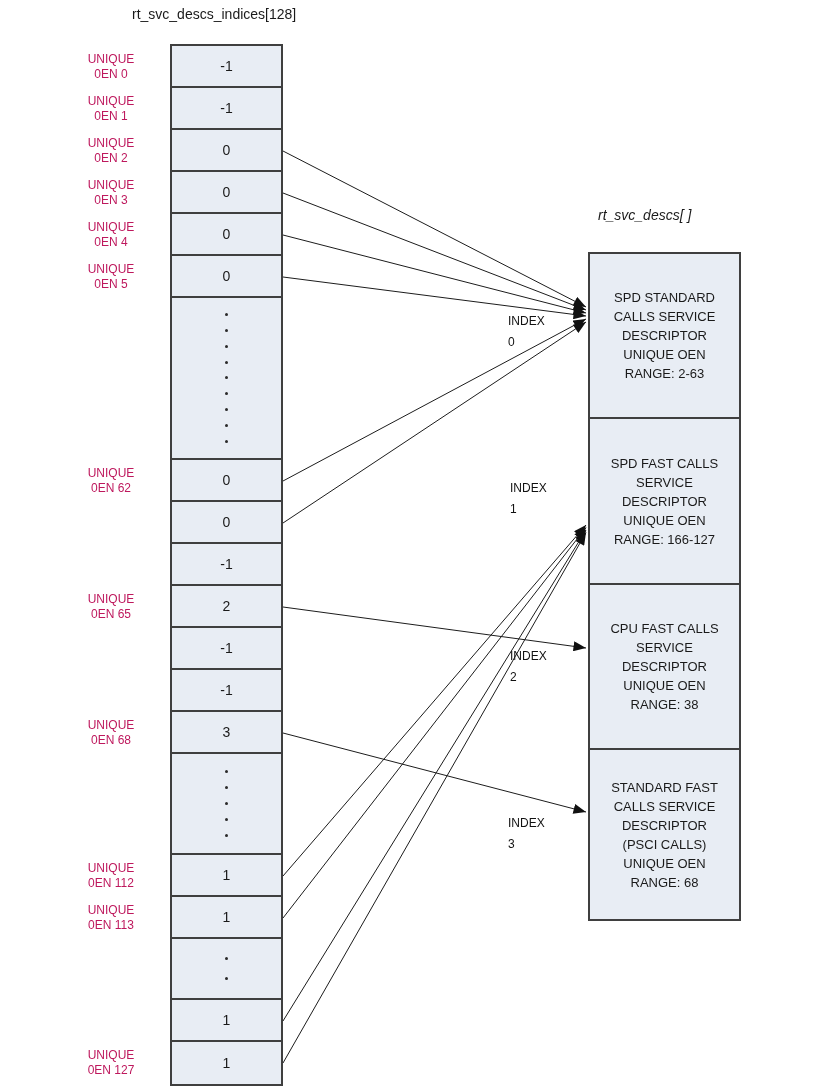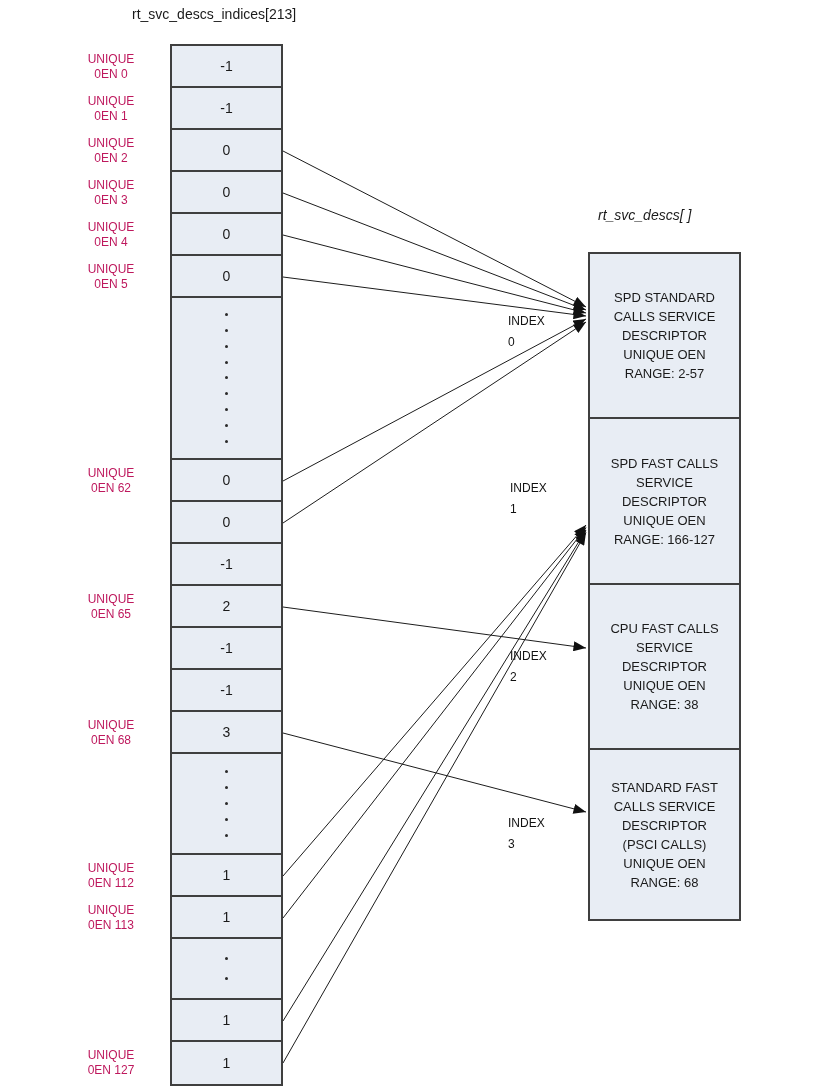--- a/index.html
+++ b/index.html
@@ -91,21 +91,21 @@
   #arrow-layer{
     position:absolute;left:0;top:0;
     pointer-events:none;
   }
 </style>
 </head>
 <body>
 
 <div id="canvas" style="--cell-fill: #e8edf4; --border: #3f3f3f;">
 
-  <div id="left-title" class="title">rt_svc_descs_indices[213]</div>
+  <div id="left-title" class="title">rt_svc_descs_indices[128]</div>
 
   <div id="right-title" class="title">rt_svc_descs[ ]</div>
 
   <svg id="arrow-layer" width="827" height="1087" viewBox="0 0 827 1087">
     <defs>
       <marker id="ah" viewBox="0 0 10 8" refX="10" refY="4" markerWidth="13" markerHeight="10" orient="auto">
         <path d="M0,0 L10,4 L0,8 Z" fill="#111"></path>
       </marker>
     </defs>
     <g id="lines">
@@ -243,21 +243,21 @@
     <div>INDEX</div>
     <div>3</div>
   </div>
 
   <div id="desc-box">
     <div class="desc d1">
       <div class="desc-text">SPD STANDARD
 CALLS SERVICE
 DESCRIPTOR
 UNIQUE OEN
-RANGE: 2-57</div>
+RANGE: 2-63</div>
     </div>
     <div class="desc d2">
       <div class="desc-text">SPD FAST CALLS
 SERVICE
 DESCRIPTOR
 UNIQUE OEN
 RANGE: 166-127</div>
     </div>
     <div class="desc d3">
       <div class="desc-text">CPU FAST CALLS

